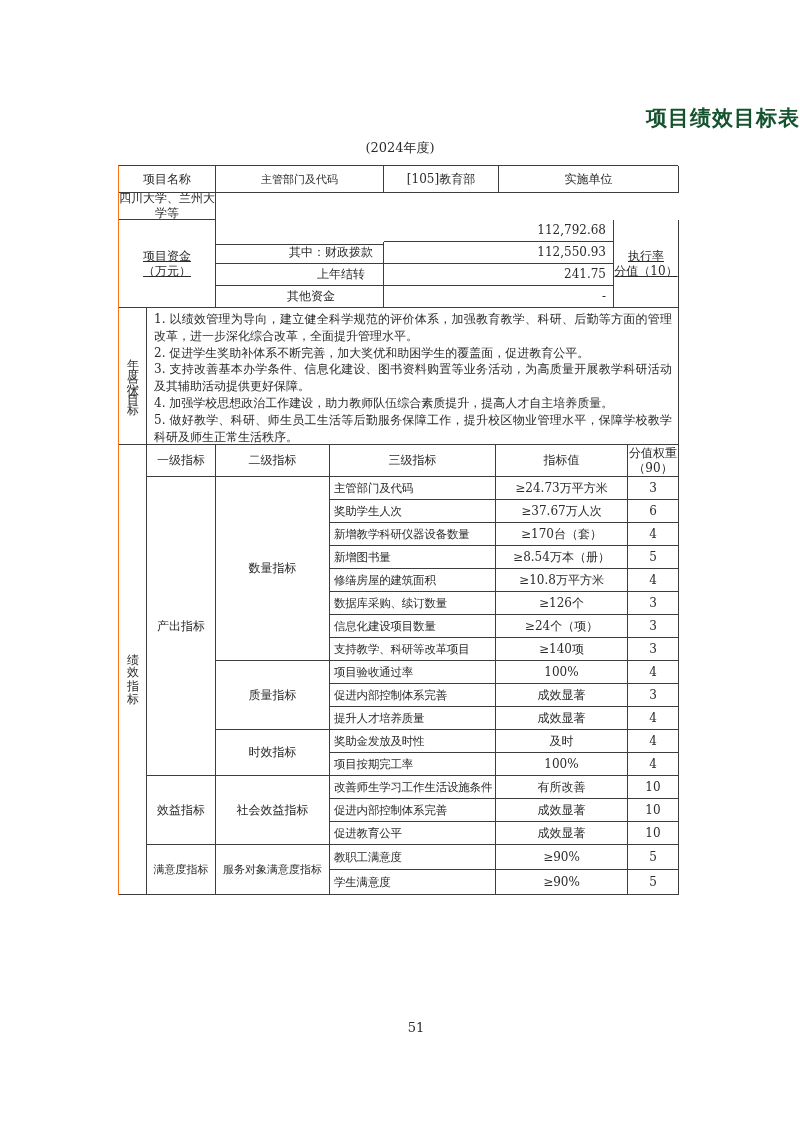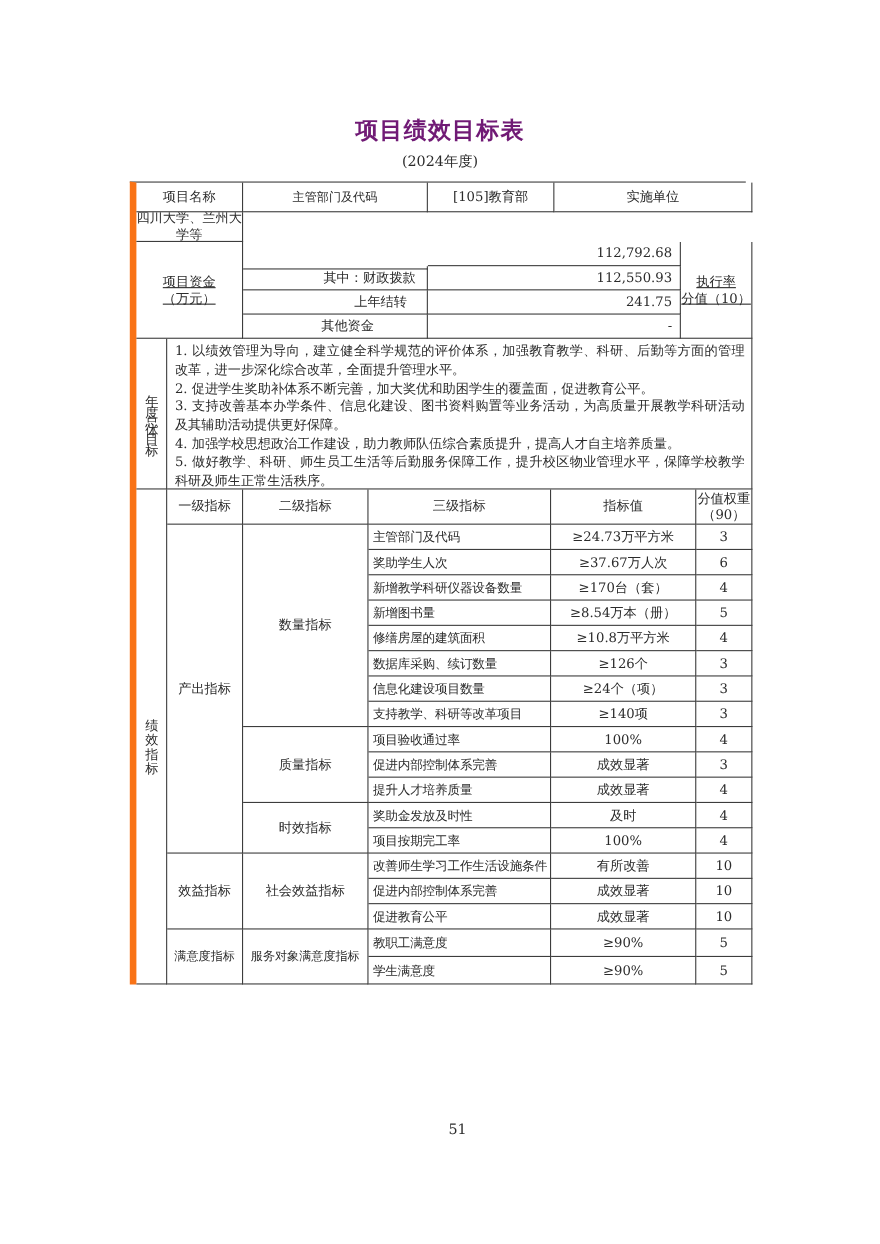--- a/index.html
+++ b/index.html
@@ -7,38 +7,38 @@
   .sheet {
     position:relative;
     width:800px; height:1131px;
     background:#ffffff;
     overflow:hidden;
     font-family:"DejaVu Serif","Liberation Serif",serif;
     color:#2b2b2b;
   }
   .doc-title {
     padding-top:102px;
-    text-align:center;
+    text-align:right;
     font-size:21px;
     font-weight:bold;
     line-height:32px;
     letter-spacing:1px;
-    color:#701a75;
+    color:#14532d;
   }
   .doc-subtitle {
     margin-top:5px;
     text-align:center;
     font-size:13px;
     line-height:17px;
   }
   .table-wrap {
     width:560px;
     margin:9px 0 0 118px;
     border-top:1px solid #3d3d3d;
-    border-left:6px solid #f97316;
+    border-left:1px solid #f97316;
   }
   .sec { display:grid; width:560px; }
   .sec-top  { grid-template-columns:97px 168px 115px 180px; grid-template-rows:27px 27px; }
   .sec-fund { grid-template-columns:97px 168px 230px 65px; grid-template-rows:repeat(4,22px); }
   .sec-goals{ grid-template-columns:28px 532px; grid-template-rows:137px; }
   .sec-ind  { grid-template-columns:28px 69px 114px 166px 132px 51px;
               grid-template-rows:32px repeat(16,23px) repeat(2,25px); }
   .cell {
     border-right:1px solid #3d3d3d;
     border-bottom:1px solid #3d3d3d;

